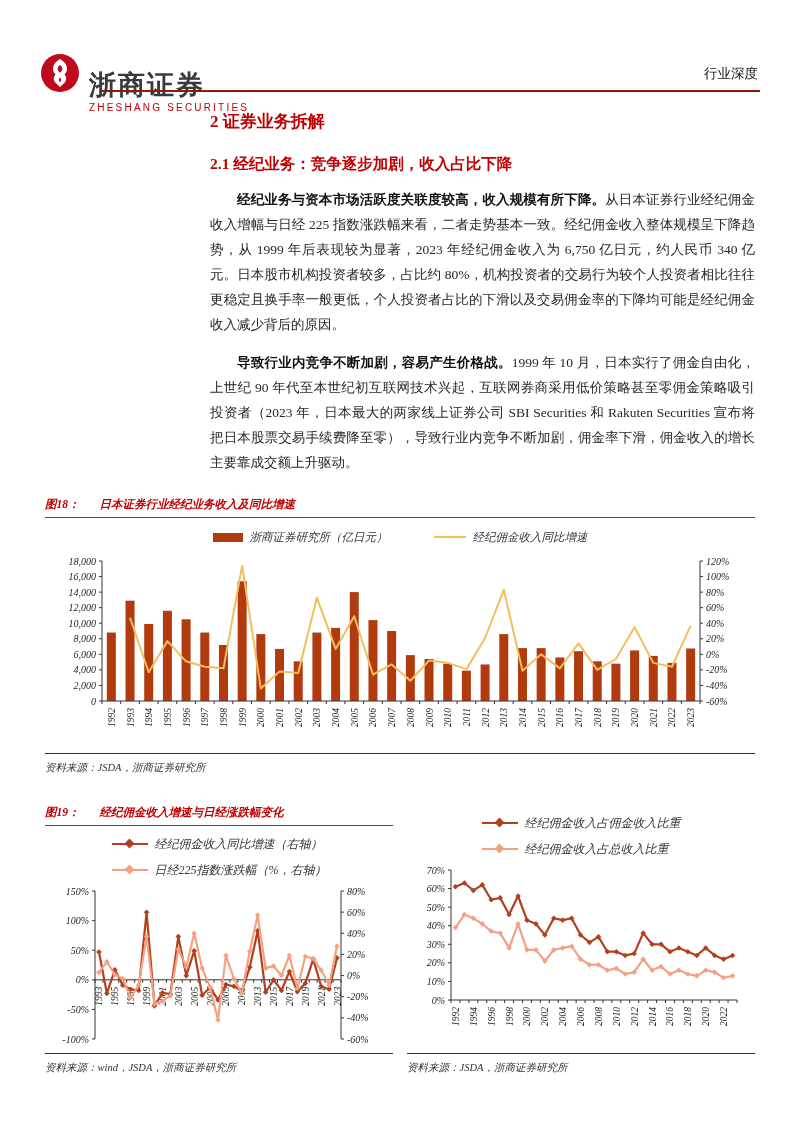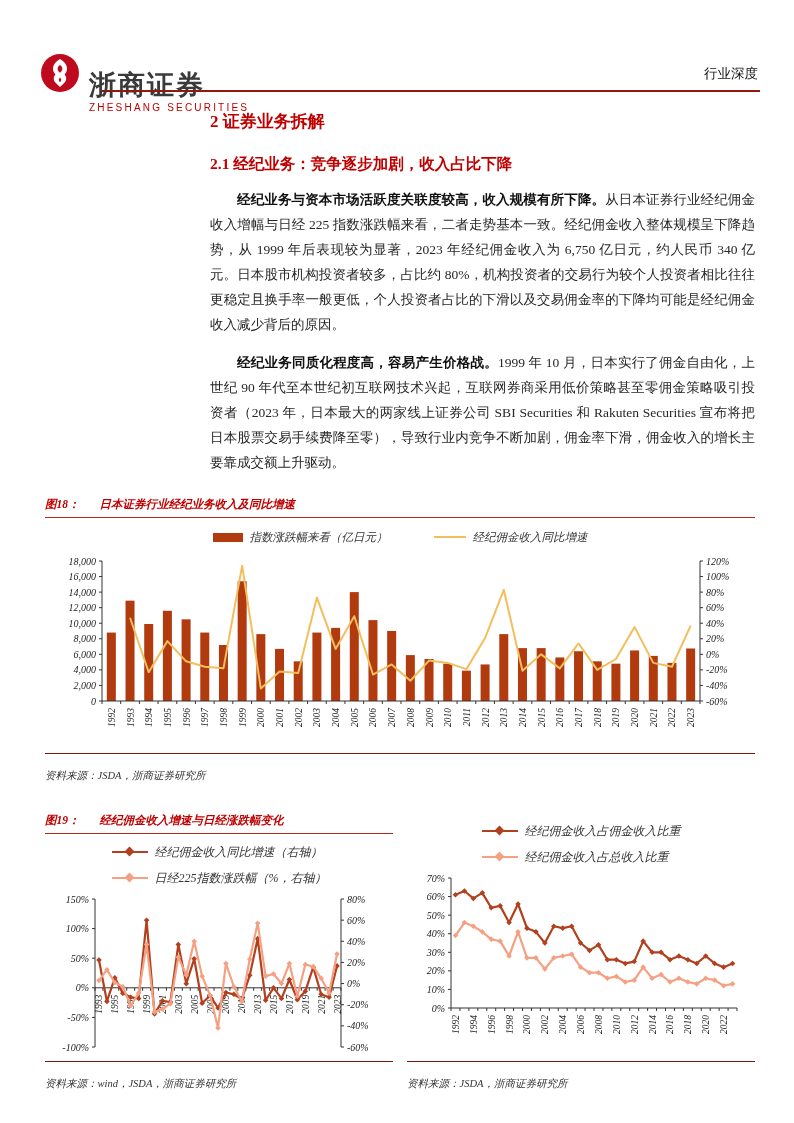--- a/index.html
+++ b/index.html
@@ -33,21 +33,21 @@
               font-size:12px;color:#333;}
   .li{display:flex;align-items:center;gap:7px;}
   .sw-bar{width:30px;height:9px;background:#b13a0f;}
   .sw-line{width:32px;height:0;border-top:2.5px solid #f3be5c;}
   .sw-m{position:relative;width:36px;height:0;border-top:2.5px solid;}
   .sw-m::after{content:"";position:absolute;left:14px;top:-5px;width:7px;height:7px;transform:rotate(45deg);}
   .sw-dk{border-top-color:#b2401e;}.sw-dk::after{background:#b2401e;}
   .sw-lt{border-top-color:#f4a183;}.sw-lt::after{background:#f4a183;}
   .chart-mount{margin-top:6px;}
   .chart-mount svg{display:block;}
-  .fig-source{border-top:1.5px solid #7e180c;margin-top:4px;padding-top:15px;font-size:10.5px;color:#333;}
+  .fig-source{border-top:1.5px solid #7e180c;margin-top:4px;padding-top:7px;font-size:10.5px;color:#333;}
 
   .fig-row{display:flex;gap:14px;margin:30px 39px 0 45px;}
   .fig-row .fig{margin:0;flex:1;display:flex;flex-direction:column;}
   .fig-row .chart-mount{margin-top:2px;}
   .fig-row .fig-source{margin-top:auto;}
 
   
   .footer{position:absolute;left:34px;right:34px;top:1050px;border-top:2px solid #8e1a0e;
           padding-top:8px;font-size:11.5px;color:#111;}
   .footer .url{position:absolute;left:16px;top:10px;}
@@ -73,31 +73,31 @@
       </span>
     </div>
     <div class="doc-type">行业深度</div>
     <div class="header-rule"></div>
   </div>
 
   <h1 class="sec">2 证券业务拆解</h1>
   <h2 class="sec">2.1 经纪业务：竞争逐步加剧，收入占比下降</h2>
 
   <p class="body"><b>经纪业务与资本市场活跃度关联度较高，收入规模有所下降。</b><span>从日本证券行业经纪佣金收入增幅与日经 225 指数涨跌幅来看，二者走势基本一致。经纪佣金收入整体规模呈下降趋势，从 1999 年后表现较为显著，2023 年经纪佣金收入为 6,750 亿日元，约人民币 340 亿元。日本股市机构投资者较多，占比约 80%，机构投资者的交易行为较个人投资者相比往往更稳定且换手率一般更低，个人投资者占比的下滑以及交易佣金率的下降均可能是经纪佣金收入减少背后的原因。</span></p>
-  <p class="body"><b>经纪业务同质化程度高，容易产生价格战。</b><span>1999 年 10 月，日本实行了佣金自由化，上世纪 90 年代至本世纪初互联网技术兴起，互联网券商采用低价策略甚至零佣金策略吸引投资者（2023 年，日本最大的两家线上证券公司 SBI Securities 和 Rakuten Securities 宣布将把日本股票交易手续费降至零），导致行业内竞争不断加剧，佣金率下滑，佣金收入的增长主要靠成交额上升驱动。</span></p>
+  <p class="body"><b>导致行业内竞争不断加剧，容易产生价格战。</b><span>1999 年 10 月，日本实行了佣金自由化，上世纪 90 年代至本世纪初互联网技术兴起，互联网券商采用低价策略甚至零佣金策略吸引投资者（2023 年，日本最大的两家线上证券公司 SBI Securities 和 Rakuten Securities 宣布将把日本股票交易手续费降至零），导致行业内竞争不断加剧，佣金率下滑，佣金收入的增长主要靠成交额上升驱动。</span></p>
 
   <div class="fig fig18">
     <div class="fig-caption">
       <span>图18：</span>
       <span>日本证券行业经纪业务收入及同比增速</span>
     </div>
     <div class="legend-row">
       <span class="li">
         <span class="sw-bar"></span>
-        <span>指数涨跌幅来看（亿日元）</span>
+        <span>浙商证券研究所（亿日元）</span>
       </span>
       <span class="li">
         <span class="sw-line"></span>
         <span>经纪佣金收入同比增速</span>
       </span>
     </div>
     <div class="chart-mount">
         <svg width="710" height="198" viewBox="0 0 710 198">
           <line x1="57" y1="10" x2="57" y2="150" stroke="#333" stroke-width="1"></line>
           <line x1="655" y1="10" x2="655" y2="150" stroke="#333" stroke-width="1"></line>

